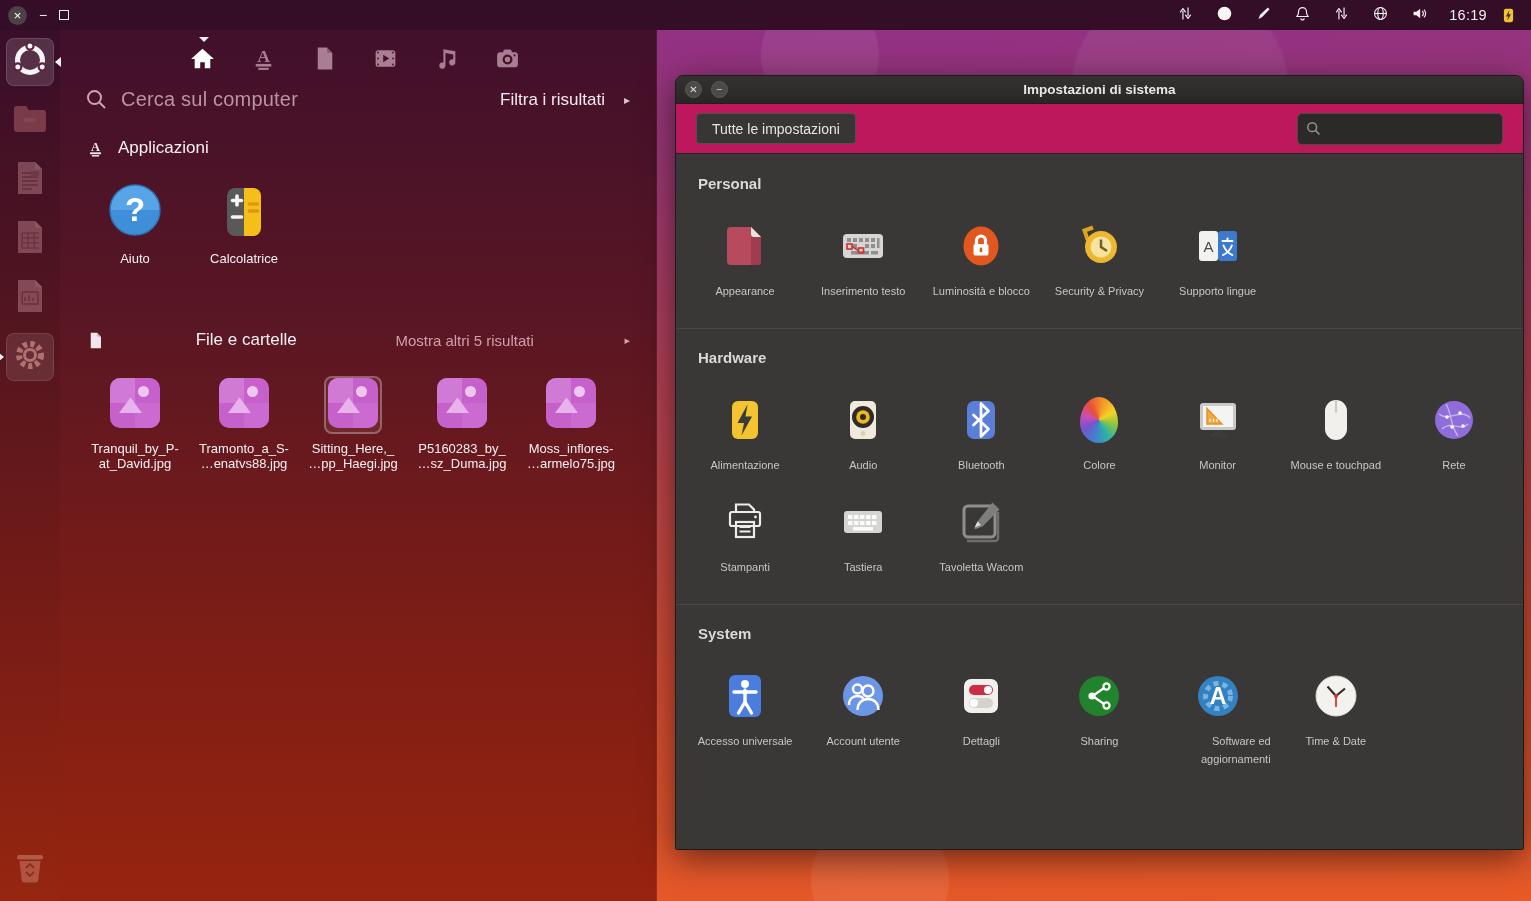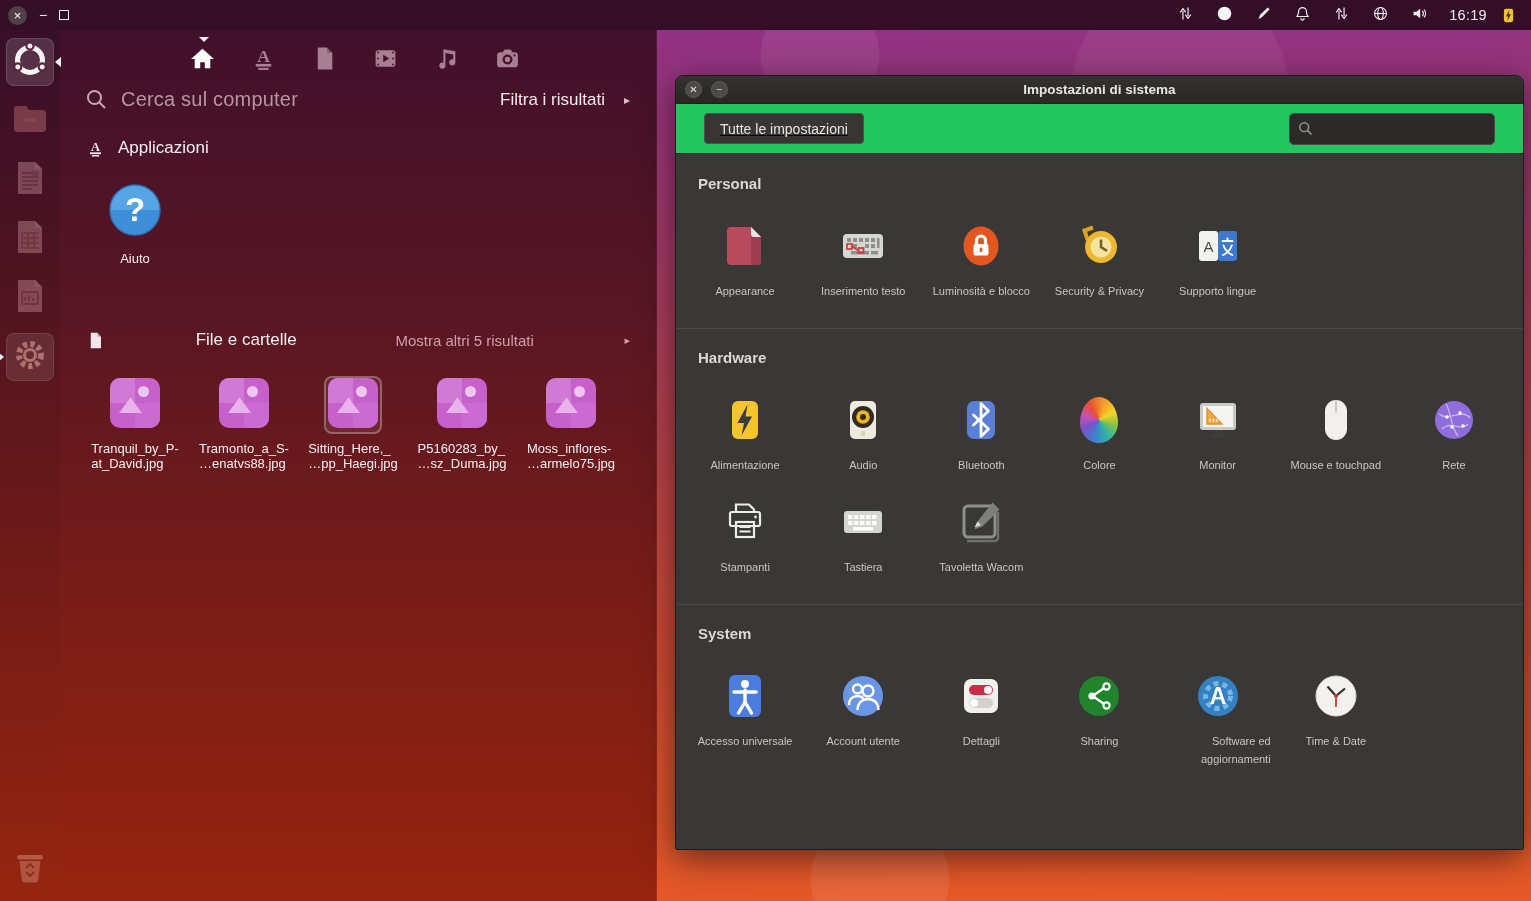--- a/index.html
+++ b/index.html
@@ -78,37 +78,37 @@
   .sh-more{ font-size:15px; color:#cf9fae; margin-left:8px; }
   .sh-more-arrow{ font-size:11px; color:#cf9fae; }
 
   .result-row{ display:flex; gap:9px; padding:22px 0 0 25px; }
   .result-item{ width:100px; display:flex; flex-direction:column; align-items:center; gap:7px; }
   .ri-icon64{ width:64px; height:64px; }
   .ri-icon64 svg{ width:64px; height:64px; }
   .ri-thumb{ width:58px; height:58px; display:flex; align-items:center; justify-content:center; border-radius:8px; }
   .ri-thumb svg{ width:52px; height:52px; }
   .result-item.selected .ri-thumb{ box-shadow:inset 0 0 0 2px rgba(255,255,255,.28); background:rgba(255,255,255,.07); }
-  .ri-label{ font-size:13px; color:#f6f0f4; line-height:15px; }
+  .ri-label{ font-size:13px; color:#f6f0f4; text-align:center; line-height:15px; }
   .files-row{ padding-top:26px; }
 
   
   .win{
     position:absolute; left:675px; top:75px; width:849px; height:775px; z-index:40;
     border-radius:8px 8px 2px 2px; box-shadow:0 8px 34px rgba(0,0,0,.55);
     background:#3a3836; border:1px solid #1d1c1b;
   }
   .titlebar{ height:28px; background:linear-gradient(#343230,#282725);
     border-radius:7px 7px 0 0; display:flex; align-items:center; position:relative;
     border-bottom:1px solid #201f1e; }
   .tb-btn{ width:17px; height:17px; border-radius:50%; background:#4c4a48; border:1px solid #5c5a58;
     color:#e2e0de; font-size:10px; display:flex; align-items:center; justify-content:center; margin-left:9px; }
   .tb-title{ position:absolute; left:0; right:0; text-align:center; font-size:13.5px; font-weight:bold; color:#e8e6e4; }
-  .toolbar{ height:50px; background:#22c55e; display:flex; align-items:center; padding:0 28px;
-    border-bottom:1px solid #262524;text-decoration:underline; }
+  .toolbar{ height:50px; background:#be185d; display:flex; align-items:center; padding:0 20px;
+    border-bottom:1px solid #262524; }
   .btn-all{ height:31px; padding:0 15px; background:#383634; border:1px solid #53514f; border-radius:4px;
     color:#e6e4e2; font-size:14px; display:flex; align-items:center; }
   .search-entry{ margin-left:auto; width:206px; height:32px; background:#2b2a28; border:1px solid #4c4a48;
     border-radius:5px; display:flex; align-items:center; padding:0 8px; }
   .search-entry svg{ width:15px; height:15px; margin-right:7px; }
   .search-entry input{ background:transparent; border:none; outline:none; color:#ddd; font-size:13px; width:160px;
     font-family:"Liberation Sans", sans-serif; }
 
   .content{ position:absolute; top:79px; left:0; right:0; bottom:0; background:#3a3836; overflow:hidden; }
   .s-section{ padding-top:15px; }
@@ -323,20 +323,34 @@
     <div class="result-row">
 
     <div class="result-item">
           <span class="ri-icon64"><svg viewBox="0 0 64 64">
               <circle cx="32" cy="30" r="25" fill="#3e8fd8"></circle>
               <path d="M7 30 a25 25 0 0 1 50 0 z" fill="#57a5e6"></path>
               <circle cx="32" cy="30" r="25" fill="none" stroke="#2b73b8" stroke-width="1.5"></circle>
               <text x="32" y="41" text-anchor="middle" font-size="33" font-weight="bold" fill="#fff">?</text>
             </svg></span>
           <span class="ri-label">Aiuto</span>
+        </div>
+        <div class="result-item">
+          <span class="ri-icon64"><svg viewBox="0 0 64 64">
+              <rect x="15" y="8" width="34" height="48" rx="8" fill="#595959"></rect>
+              <path d="M32 8 h9 a8 8 0 0 1 8 8 v32 a8 8 0 0 1-8 8 h-9 z" fill="#f6be19"></path>
+              <g stroke="#f4f4f4" stroke-width="3.6" stroke-linecap="round">
+                <path d="M20.5 20.5 h9 M25 16 v9"></path>
+                <path d="M20.5 37 h9"></path>
+              </g>
+              <g stroke="#e29413" stroke-width="3.6" stroke-linecap="round">
+                <path d="M37.5 24 h8 M37.5 31 h8"></path>
+              </g>
+            </svg></span>
+          <span class="ri-label">Calcolatrice</span>
         </div>
       </div>
 
     <div class="section-head" style="margin-top:64px;justify-content:space-between;">
       <span class="sh-icon" id="files-head-icon"><svg viewBox="0 0 26 26">
             <path d="M6.5 2.5 h9 l5 5 v16 h-14 z" fill="currentColor"></path>
             <path d="M15.5 2.5 l5 5 h-5 z" fill="rgba(0,0,0,.25)"></path>
           </svg></span>
       <span class="sh-title">File e cartelle</span>
       <span class="sh-more">Mostra altri 5 risultati</span>

